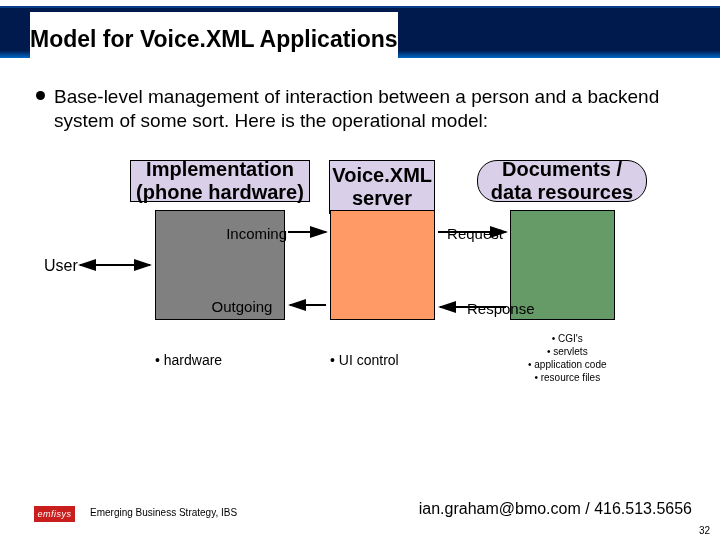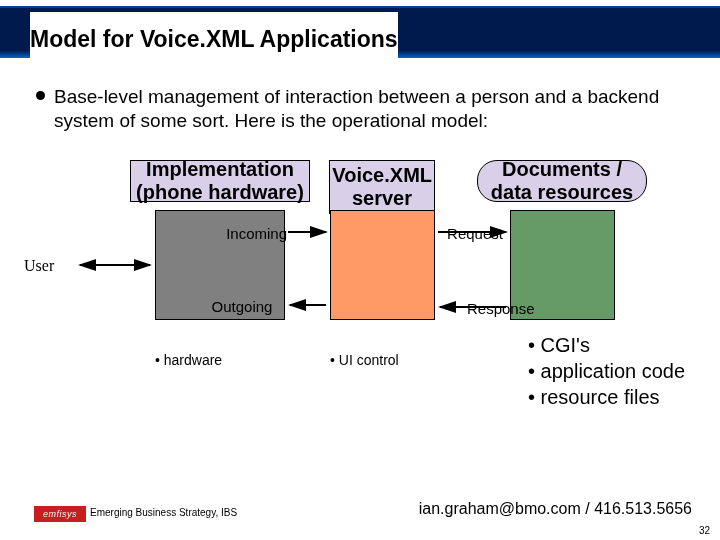--- a/index.html
+++ b/index.html
@@ -71,22 +71,23 @@
     font-size: 15px;
     text-align: center;
   }
   .sub-bullet {
     position: absolute;
     font-size: 14px;
     margin-top: 20px;
   }
   .resource-list {
     position: absolute;
-    font-size: 20px;
+    font-size: 10px;
     line-height: 1.3;
+    text-align: center;
   }
   .resource-list div::before {
     content: "•  ";
   }
   .user-label {
     position: absolute;
     font-size: 16px;
   }
   .footer-left {
     position: absolute;
@@ -100,21 +101,21 @@
     font-size: 16px;
   }
   .slide-num {
     position: absolute;
     right: 10px; bottom: 4px;
     font-size: 10px;
   }
   .logo {
     position: absolute;
     left: 34px; bottom: 18px;
-    width: 52px; height: 16px;
+    width: 41px; height: 16px;
     background: #c81e1e;
     color: #fff;
     font-size: 9px;
     font-style: italic;
     letter-spacing: 0.5px;
     text-align: center;
     line-height: 16px;
   }
   svg.arrows {
     position: absolute;
@@ -140,27 +141,28 @@
 
 <div class="block block-impl" style="left:155px; top:210px; width:130px; height:110px;"></div>
 <div class="block block-vxml" style="left:330px; top:210px; width:105px; height:110px;"></div>
 <div class="block block-docs" style="left:510px; top:210px; width:105px; height:110px;"></div>
 
 <div class="small-label" style="left:197px; top:225px; width:90px; text-align:right;">Incoming</div>
 <div class="small-label" style="left:197px; top:298px; width:90px; text-align:center;">Outgoing</div>
 <div class="small-label" style="left:440px; top:225px; width:70px;">Request</div>
 <div class="small-label" style="left:435px; top:300px; width:80px;padding-left:32px;">Response</div>
 
-<div class="user-label" style="left:24px; top:257px;font-family:Liberation Serif, serif;">User</div>
+<div class="user-label" style="left:44px; top:257px;">User</div>
 
 <div class="sub-bullet" style="left:155px; top:332px;">•  hardware</div>
 <div class="sub-bullet" style="left:330px; top:332px;">•  UI control</div>
 
 <div class="resource-list" style="left:528px; top:332px;">
   <div>CGI's</div>
+  <div>servlets</div>
   <div>application code</div>
   <div>resource files</div>
 </div>
 
 <svg class="arrows">
   <defs>
     <marker id="ah" markerWidth="10" markerHeight="10" refX="8" refY="3" orient="auto">
       <path d="M0,0 L9,3 L0,6 Z" fill="#000"></path>
     </marker>
     <marker id="ahL" markerWidth="10" markerHeight="10" refX="1" refY="3" orient="auto">

